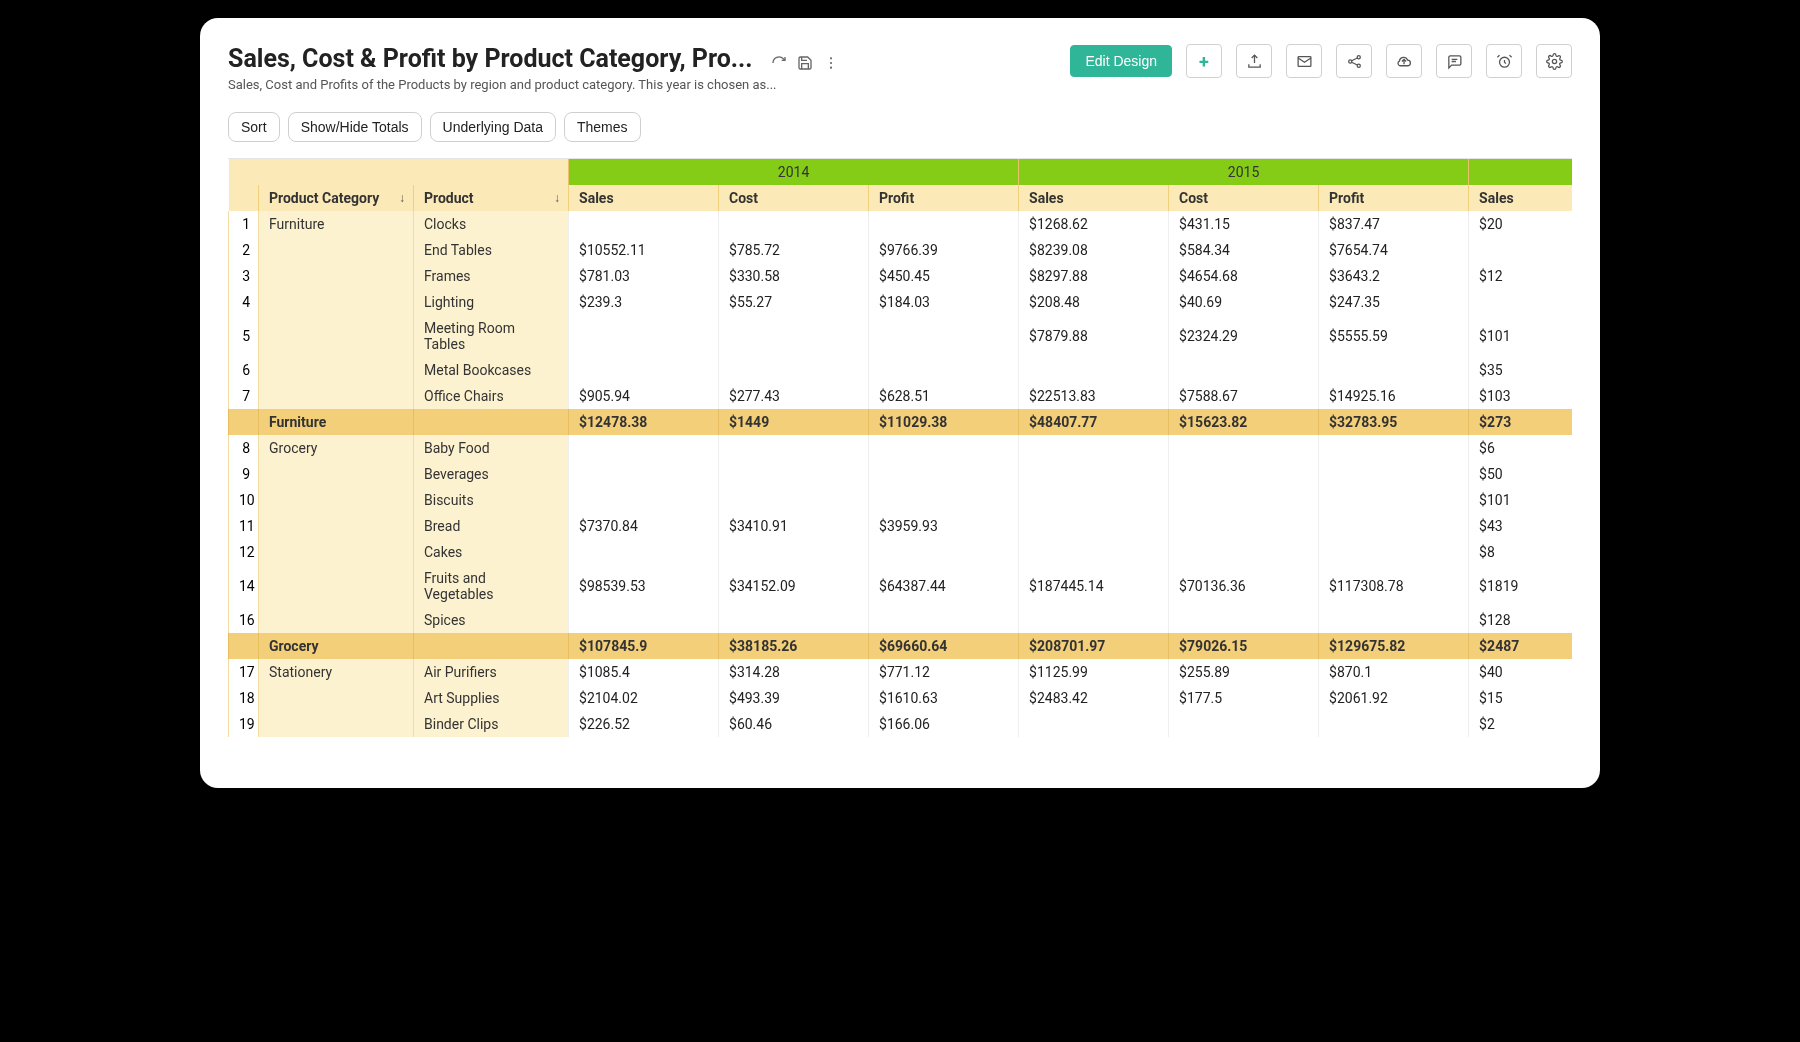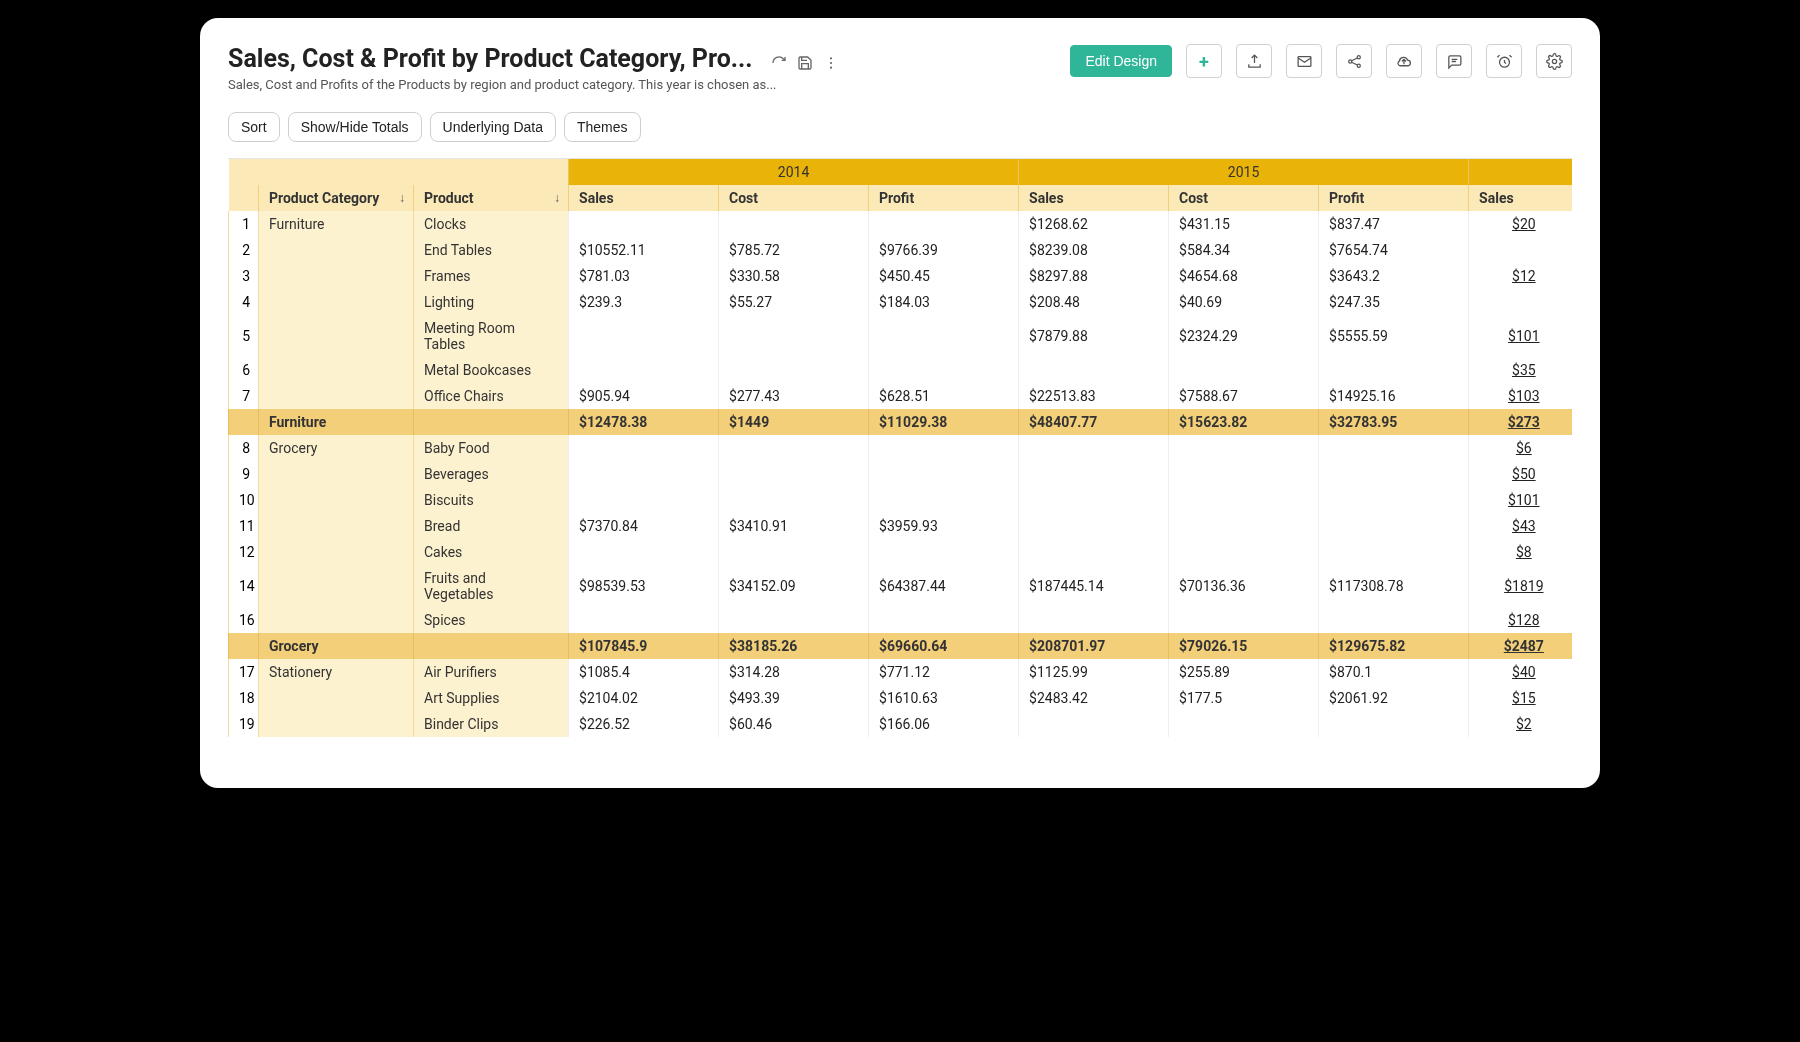--- a/index.html
+++ b/index.html
@@ -31,22 +31,22 @@
     border: 1px solid #cfcfcf; border-radius: 8px; background: #fff;
     padding: 6px 12px; font-size: 14px; color: #222; cursor: pointer;
   }
   .grid-container { margin-top: 16px; border-top: 1px solid #e5e5e5; overflow: hidden; }
   table { border-collapse: collapse; width: 100%; table-layout: fixed; }
   th, td { font-size: 14px; padding: 5px 10px; height: 25px; }
   .col-rownum { width: 30px; text-align: right; color: #333; padding-right: 8px; }
   .col-cat { width: 155px; }
   .col-prod { width: 155px; }
   .col-num { width: 150px; text-align: right; }
-  .col-num-last { width: 110px; text-align: center; text-decoration: underline; }
-  thead .year-row th { background: #eab308; color: #333; font-weight: 400; text-align: center; border-left: 1px solid #e9c36a; }
+  .col-num-last { width: 110px; text-align: left; }
+  thead .year-row th { background: #84cc16; color: #333; font-weight: 400; text-align: center; border-left: 1px solid #e9c36a; }
   thead .year-row th.corner { background: #fbe9b8; border-left: none; }
   thead .metrics-row th {
     background: #fbe9b8; color: #333; font-weight: 700; text-align: left;
     border-left: 1px solid #f0d07a; position: relative;
   }
   thead .metrics-row th.rownum-h { background: #fbe9b8; border-left: none; }
   thead .metrics-row th .sort-arrow {
     position: absolute; right: 8px; top: 50%; transform: translateY(-50%);
     font-size: 12px; color: #555;
   }

